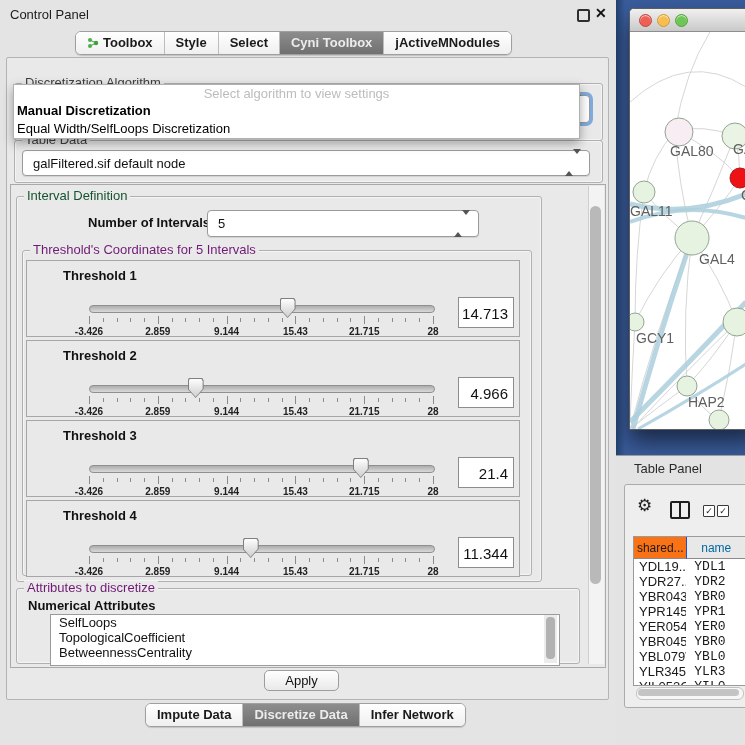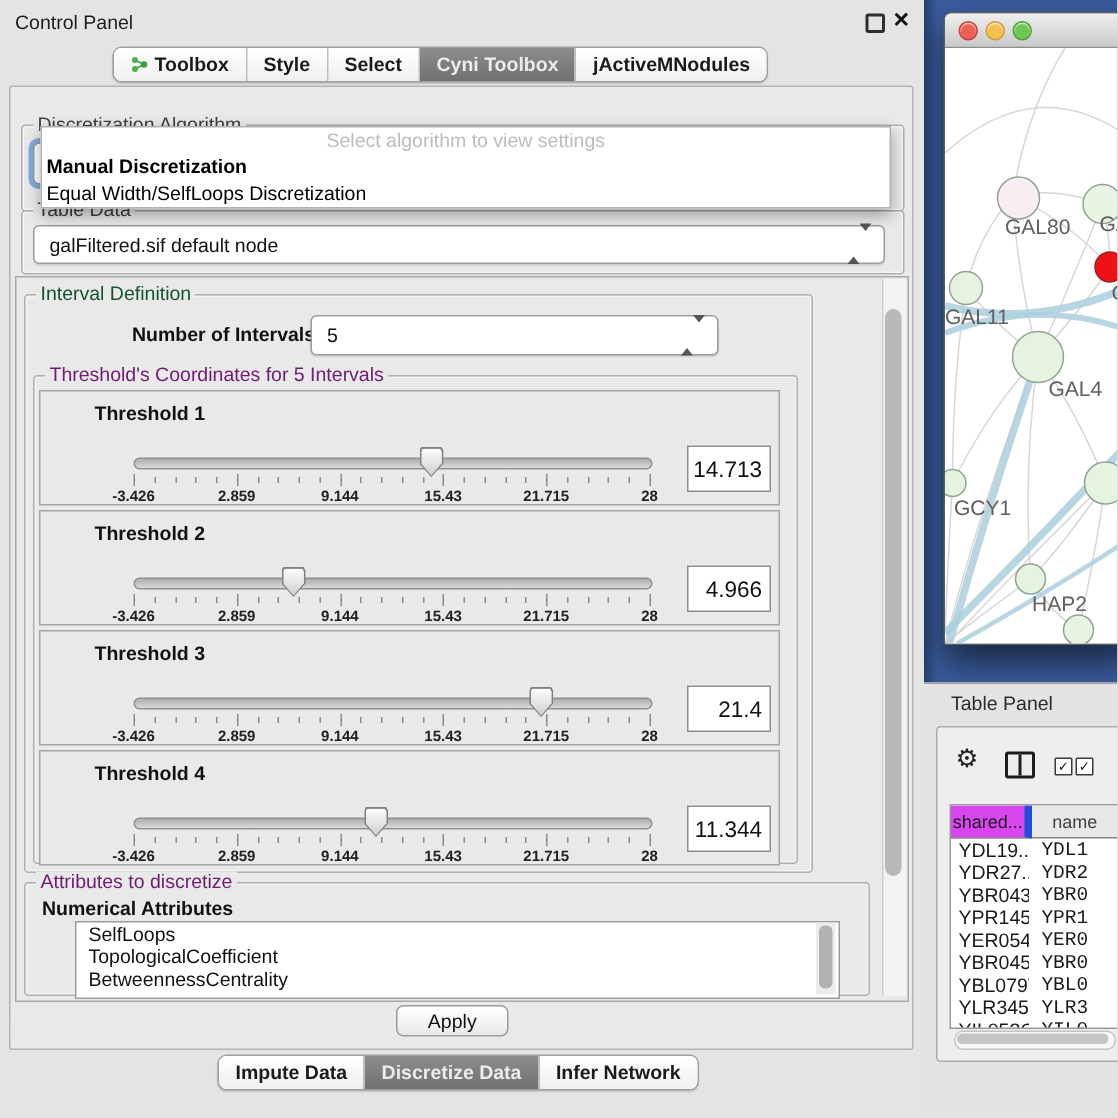--- a/index.html
+++ b/index.html
@@ -33,21 +33,21 @@
 
   
   .combo{background:#fff;border:1px solid #9b9b9b;border-radius:4px;box-shadow:0 1px 1px rgba(0,0,0,.1);cursor:pointer;}
   .combo .ctext{position:absolute;left:10px;top:0;bottom:0;font-size:13px;display:flex;align-items:center;color:#111;}
   .stepper{position:absolute;right:8px;top:50%;transform:translateY(-50%);}
   .stepper .up{width:0;height:0;border-left:4px solid transparent;border-right:4px solid transparent;border-bottom:5px solid #555;margin-bottom:2px;}
   .stepper .dn{width:0;height:0;border-left:4px solid transparent;border-right:4px solid transparent;border-top:5px solid #555;}
   .focusring{box-shadow:0 0 0 3px rgba(110,160,220,.85);}
 
   
-  .popup{left:27px;top:84px;width:565px;height:53px;background:#fff;border:1px solid #b0b0b0;
+  .popup{left:13px;top:84px;width:565px;height:53px;background:#fff;border:1px solid #b0b0b0;
          box-shadow:0 4px 10px rgba(0,0,0,.35);z-index:50;}
   .popup-hint{height:17px;line-height:17px;text-align:center;font-size:13px;color:#bcbcbc;}
   .popup-item{height:18px;line-height:18px;padding-left:3px;font-size:13px;color:#000;cursor:pointer;}
   .popup-item.b{font-weight:bold;}
 
   
   .scrollpane{left:10px;top:184px;width:594px;height:482px;border:1px solid #a9a9a9;background:#e9e9e9;}
   .vtrack{left:588px;top:186px;width:15px;height:478px;background:#f3f3f3;border-left:1px solid #cfcfcf;}
   .vthumb{left:590px;top:206px;width:11px;height:378px;background:#b9b9b9;border-radius:6px;cursor:grab;}
 
@@ -96,22 +96,22 @@
   .tp-title{left:634px;top:461px;font-size:13px;color:#2b2b2b;}
   .tp-inner{left:624px;top:484px;width:130px;height:222px;background:#eeeeee;border:1px solid #ababab;border-radius:3px;}
   .gear{left:637px;top:496px;font-size:17px;color:#222;cursor:pointer;line-height:20px;}
   .split-icon{left:670px;top:501px;width:16px;height:14px;border:2px solid #1d1d1d;border-radius:2px;cursor:pointer;}
   .split-icon::after{content:"";position:absolute;left:6.5px;top:0;width:2px;height:14px;background:#1d1d1d;}
   .chk{width:10px;height:10px;border:1px solid #3a3a3a;border-radius:1px;background:#fff;font-size:9px;line-height:10px;
        text-align:center;color:#222;cursor:pointer;}
   .tp-table{left:633px;top:536px;width:111px;height:148px;border:1px solid #9a9a9a;background:#fff;overflow:hidden;}
   .tp-head{display:flex;height:22px;}
   .th{font-size:12px;line-height:22px;text-align:center;border-bottom:1px solid #8a8a8a;box-sizing:border-box;cursor:pointer;}
-  .th1{width:74px;background:#d946ef;border-right:5px solid #1d4ed8;color:#1a1a1a;}
-  .th2{width:80px;background:#e8e8e8;color:#404040;}
+  .th1{width:74px;background:#f97316;border-right:1px solid #1d4ed8;color:#1a1a1a;}
+  .th2{width:80px;background:#e8e8e8;color:#0369a1;}
   .tp-row{display:flex;height:15px;font-size:13px;line-height:15px;cursor:pointer;}
   .tp-row .c1{width:69px;padding-left:5px;overflow:hidden;white-space:nowrap;}
   .tp-row .c2{width:74px;padding-left:8px;overflow:hidden;white-space:nowrap;font-family:Liberation Mono, monospace;}
   .hs-track{left:636px;top:687px;width:106px;height:11px;background:#f7f7f7;border:1px solid #c2c2c2;border-radius:6px;}
   .hs-thumb{left:638px;top:689px;width:101px;height:7px;background:#c4c4c4;border-radius:4px;cursor:grab;}
 
   .net-icon{display:inline-block;width:12px;height:12px;}
 </style>
 </head>
 <body>

